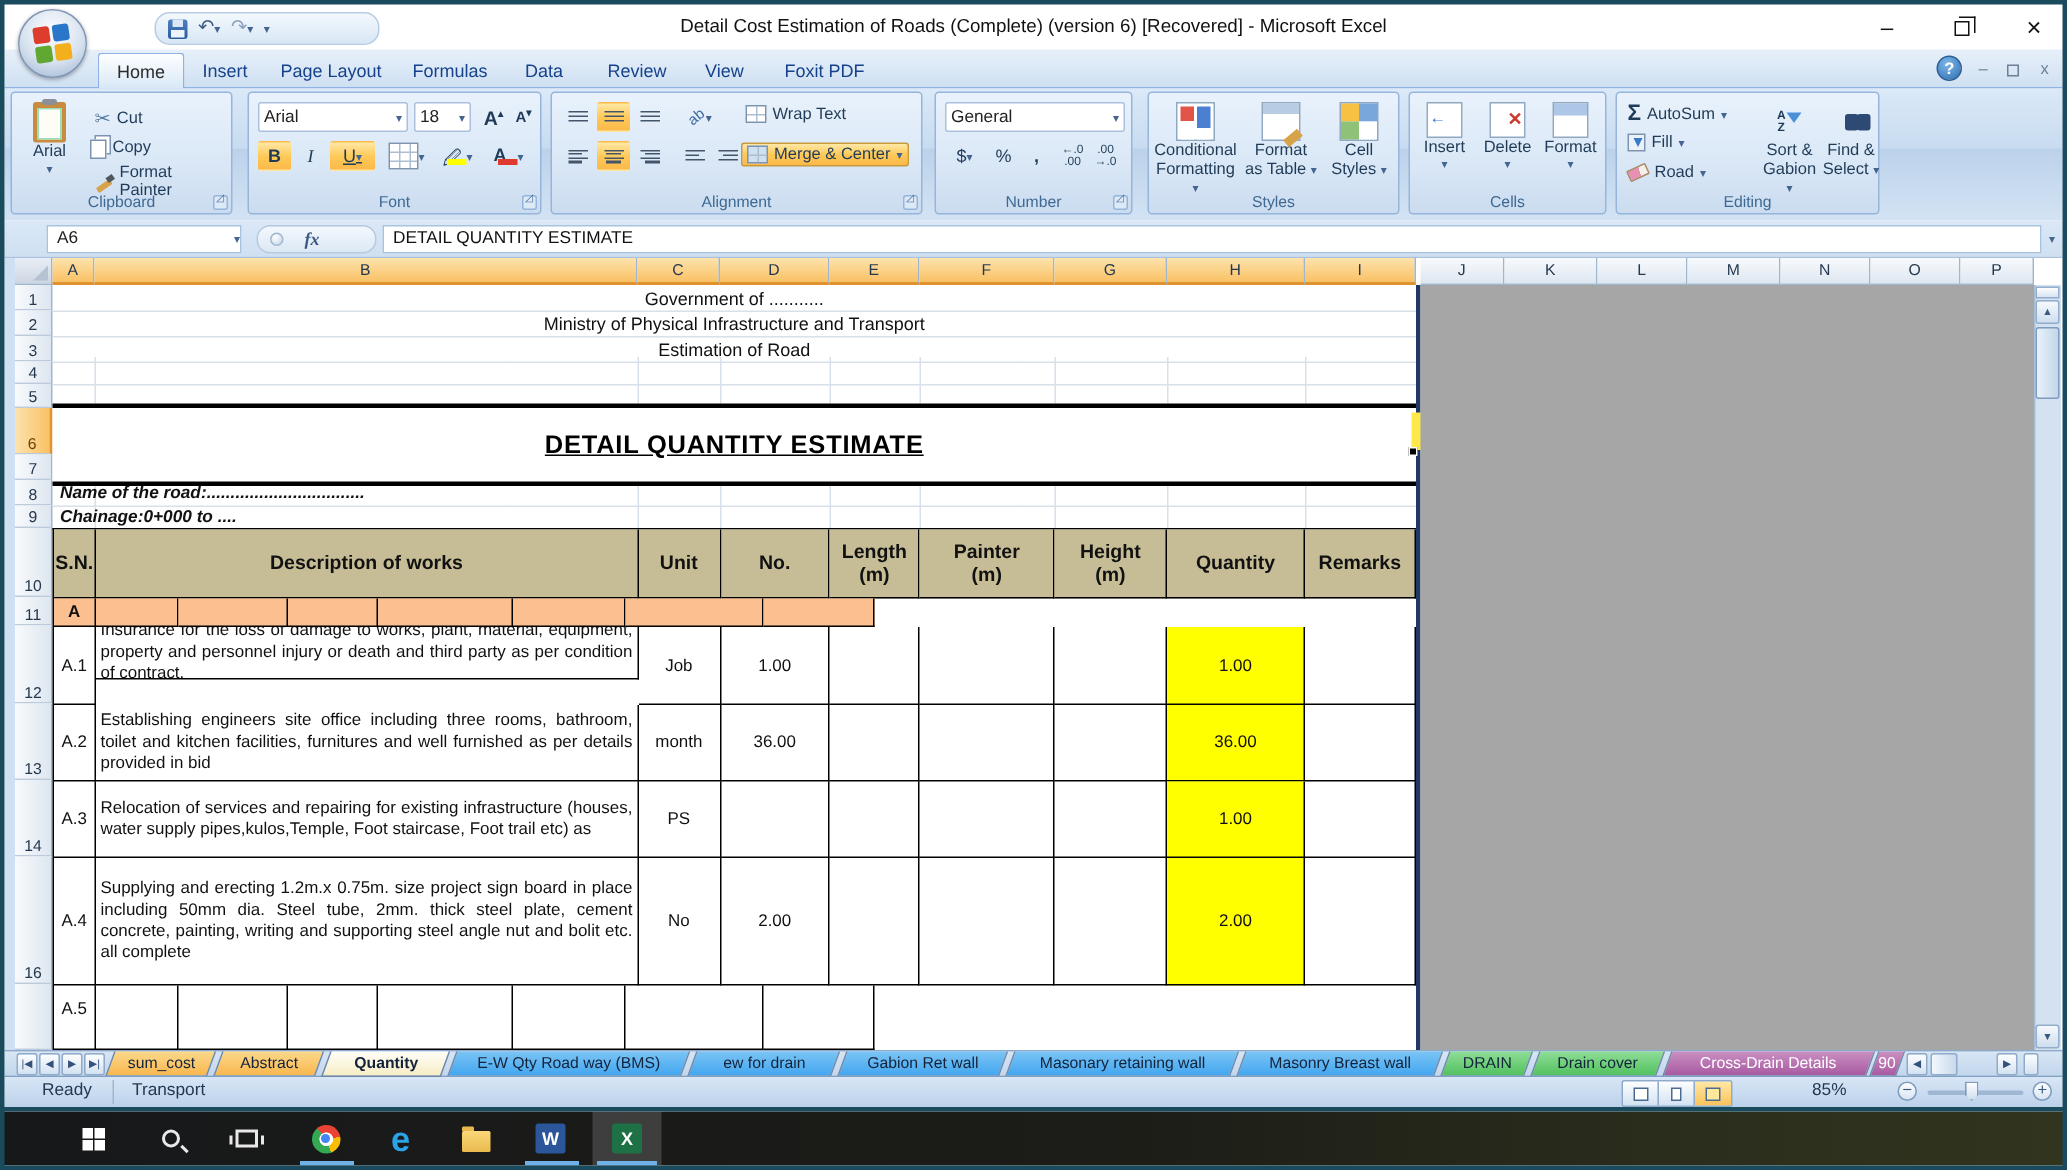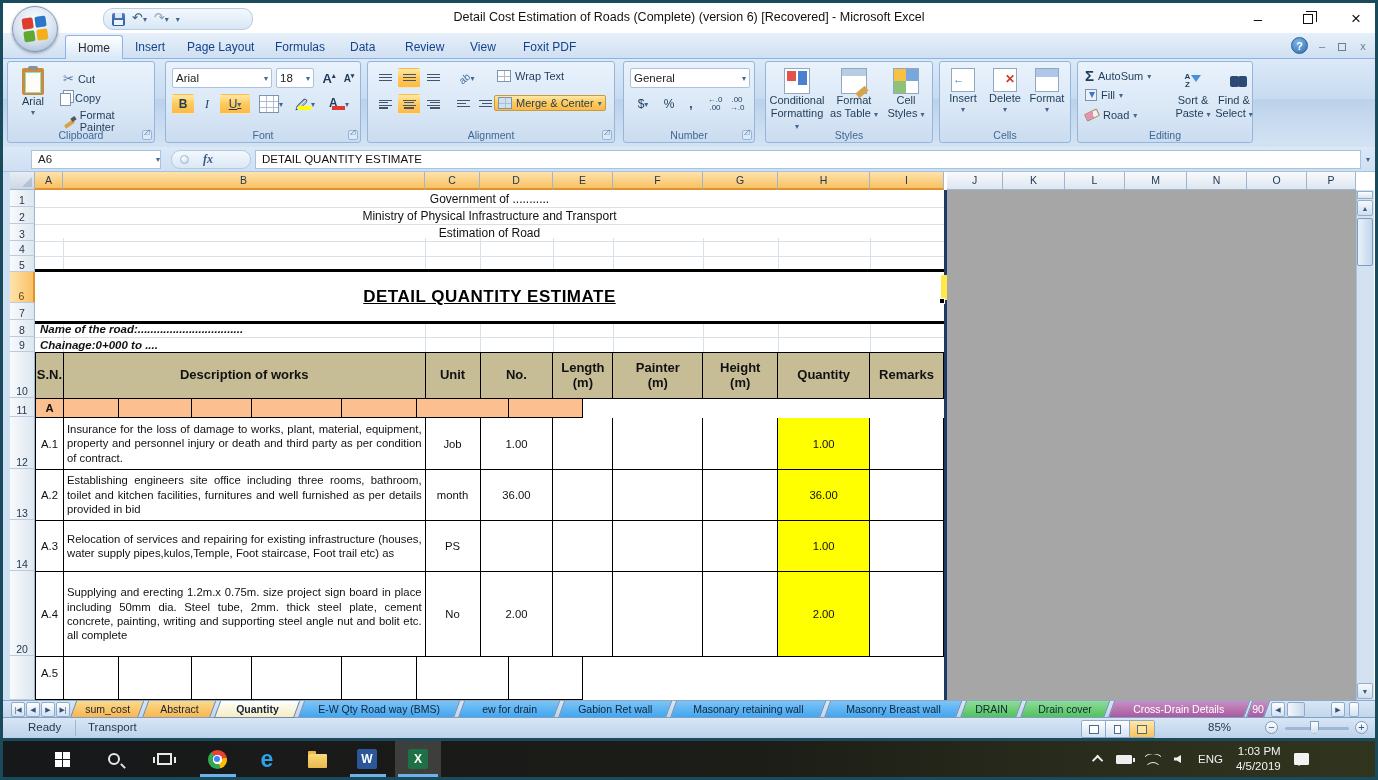--- a/index.html
+++ b/index.html
@@ -461,21 +461,21 @@
         <span class="eraser"></span>
         <span>Road</span>
         <span class="drop">▾</span>
       </div>
     <div class="abs bigbtn" style="left:94px;top:6px;width:42px">
       <span style="display:flex;align-items:center;gap:1px;height:26px">
           <span class="az-ic">A<br>Z</span>
           <span class="funnel"></span>
         </span>
       <span>Sort &amp;</span>
-        <span><span>Paste</span> <span class="drop">▾</span></span>
+        <span><span>Gabion</span> <span class="drop">▾</span></span>
     </div>
     <div class="abs bigbtn" style="left:136px;top:6px;width:40px">
       <span style="display:flex;align-items:center;height:26px">
           <span class="binoc"></span>
         </span>
       <span>Find &amp;</span>
         <span><span>Select</span> <span class="drop">▾</span></span>
     </div>
     <div class="grp-label">Editing</div>
   </div>
@@ -522,21 +522,21 @@
   <div class="rowhdr abs" style="top:84px;height:16px">5</div>
   <div class="rowhdr sel abs" style="top:100px;height:31px">6</div>
   <div class="rowhdr abs" style="top:131px;height:17px">7</div>
   <div class="rowhdr abs" style="top:148px;height:17px">8</div>
   <div class="rowhdr abs" style="top:165px;height:15px">9</div>
   <div class="rowhdr abs" style="top:180px;height:46px">10</div>
   <div class="rowhdr abs" style="top:226px;height:19px">11</div>
   <div class="rowhdr abs" style="top:245px;height:52px">12</div>
   <div class="rowhdr abs" style="top:297px;height:51px">13</div>
   <div class="rowhdr abs" style="top:348px;height:51px">14</div>
-  <div class="rowhdr abs" style="top:399px;height:85px">20</div>
+  <div class="rowhdr abs" style="top:399px;height:85px">16</div>
   <div class="rowhdr abs" style="top:484px;height:44px"></div>
 
   <div id="rows19" class="abs">
     <div class="docline" style="top:19px">Ministry of Physical Infrastructure and Transport</div>
     <div class="docline" style="top:2px">Government of ...........</div>
     <div class="docline" style="top:36px">Estimation of Road</div>
     <div id="row6cell">
       <span id="sheet-title">DETAIL QUANTITY ESTIMATE</span>
     </div>
     <div class="lbl-bi" style="top:133px">Name of the road:.................................</div>
@@ -570,21 +570,21 @@
       <div class="tc c-no" style="height:19px"></div>
       <div class="tc c-len" style="height:19px"></div>
       <div class="tc c-bre" style="height:19px"></div>
       <div class="tc c-hei" style="height:19px"></div>
       <div class="tc c-qty" style="height:19px"></div>
       <div class="tc c-rem" style="height:19px"></div>
     </div>
 
     <div class="trow" style="height:52px">
       <div class="tc c-sn" style="height:52px">A.1</div>
-      <div class="tc c-desc desc-cell" style="height:52px">Insurance for the loss of damage to works, plant, material, equipment, property and personnel injury or death and third party as per condition of contract.</div>
+      <div class="tc c-desc desc-cell" style="height:35px">Insurance for the loss of damage to works, plant, material, equipment, property and personnel injury or death and third party as per condition of contract.</div>
       <div class="tc c-unit" style="height:52px">Job</div>
       <div class="tc c-no" style="height:52px">1.00</div>
       <div class="tc c-len" style="height:52px"></div>
       <div class="tc c-bre" style="height:52px"></div>
       <div class="tc c-hei" style="height:52px"></div>
       <div class="tc c-qty qty-y" style="height:52px">1.00</div>
       <div class="tc c-rem" style="height:52px"></div>
     </div>
 
     <div class="trow" style="height:51px">
@@ -740,28 +740,16 @@
       <span id="folder-ic"></span>
     </div>
   <div class="tb-ic abs" style="left:345px">
       <span class="doc-ic" style="background:#2b579a">W</span>
     </div>
   <div class="underline" style="left:350px;width:36px"></div>
   <div class="tb-ic abs" style="left:396px">
       <span class="doc-ic" style="background:#1e7145">X</span>
     </div>
   <div class="underline" style="left:398px;width:40px"></div>
-  <div id="tray" class="abs">
-    <span id="chev-ic"></span>
-    <span id="batt-ic"></span>
-    <span id="wifi-ic">
-        <i></i>
-        <i></i>
-      </span>
-    <span id="spk-ic"></span>
-    <span style="font-size:11.5px">ENG</span>
-    <span id="clock"><span>1:03 PM</span><br><span>4/5/2019</span></span>
-    <span id="action-ic"></span>
-  </div>
 </div>
 
 <div id="frame"></div>
 <div id="frame-split" class="abs"></div>
 
 </body></html>

